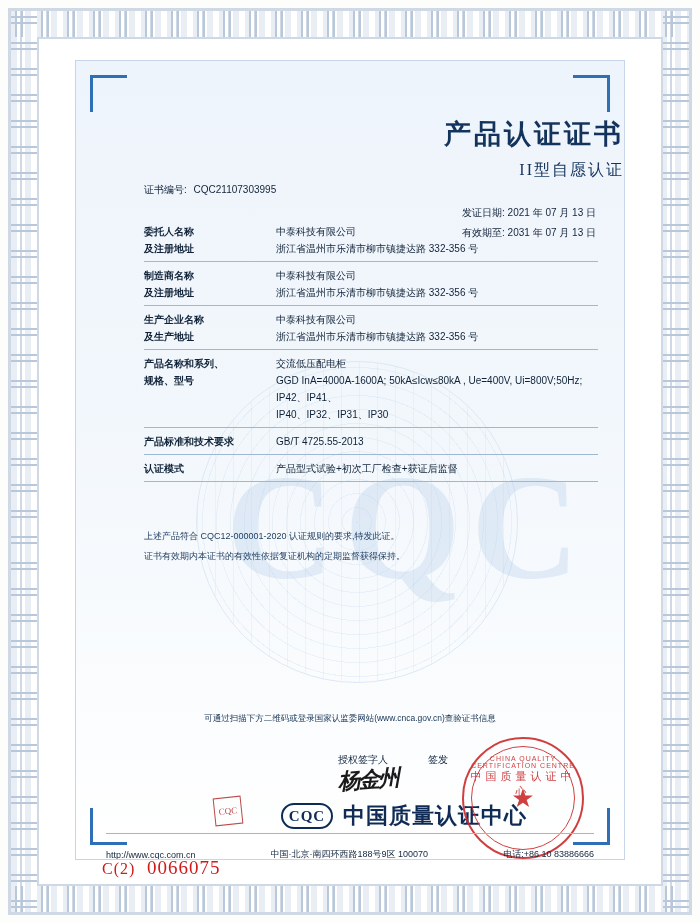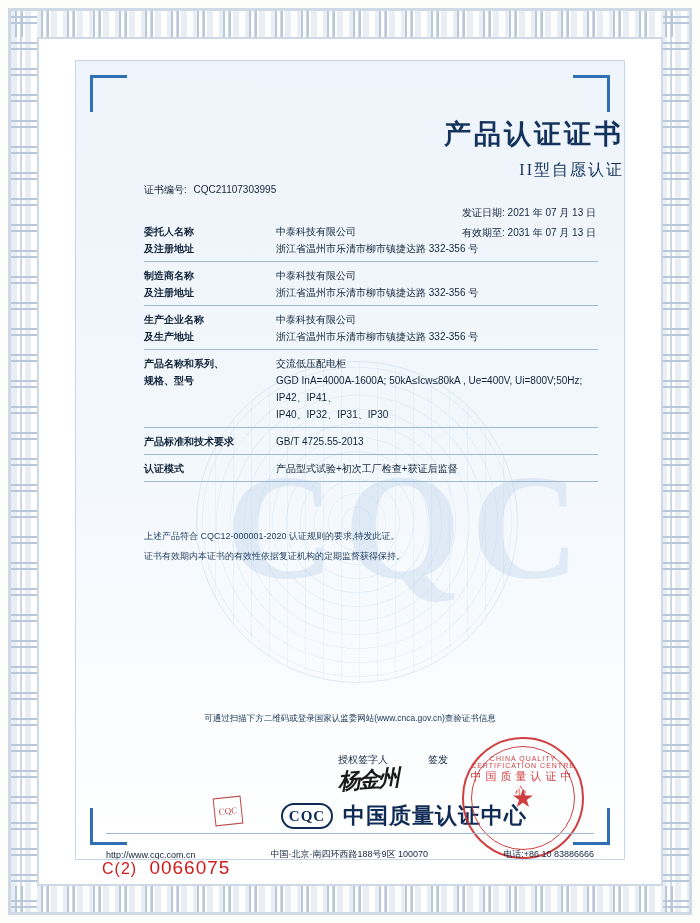--- a/index.html
+++ b/index.html
@@ -399,21 +399,21 @@
     justify-content: space-between;
     align-items: center;
   }
   .footer .mid { text-align: center; }
 
   
   .serial {
     position: absolute;
     left: 102px;
     bottom: 44px;
-    font-family: Liberation Sans, sans-serif;
+    font-family: Liberation Serif, serif;
     font-size: 19px;
     color: #d11a1a;
     letter-spacing: 1px;
   }
   .serial .prefix { font-size: 16px; margin-right: 6px; }
 </style>
 </head>
 <body>
 
 <div class="page">

